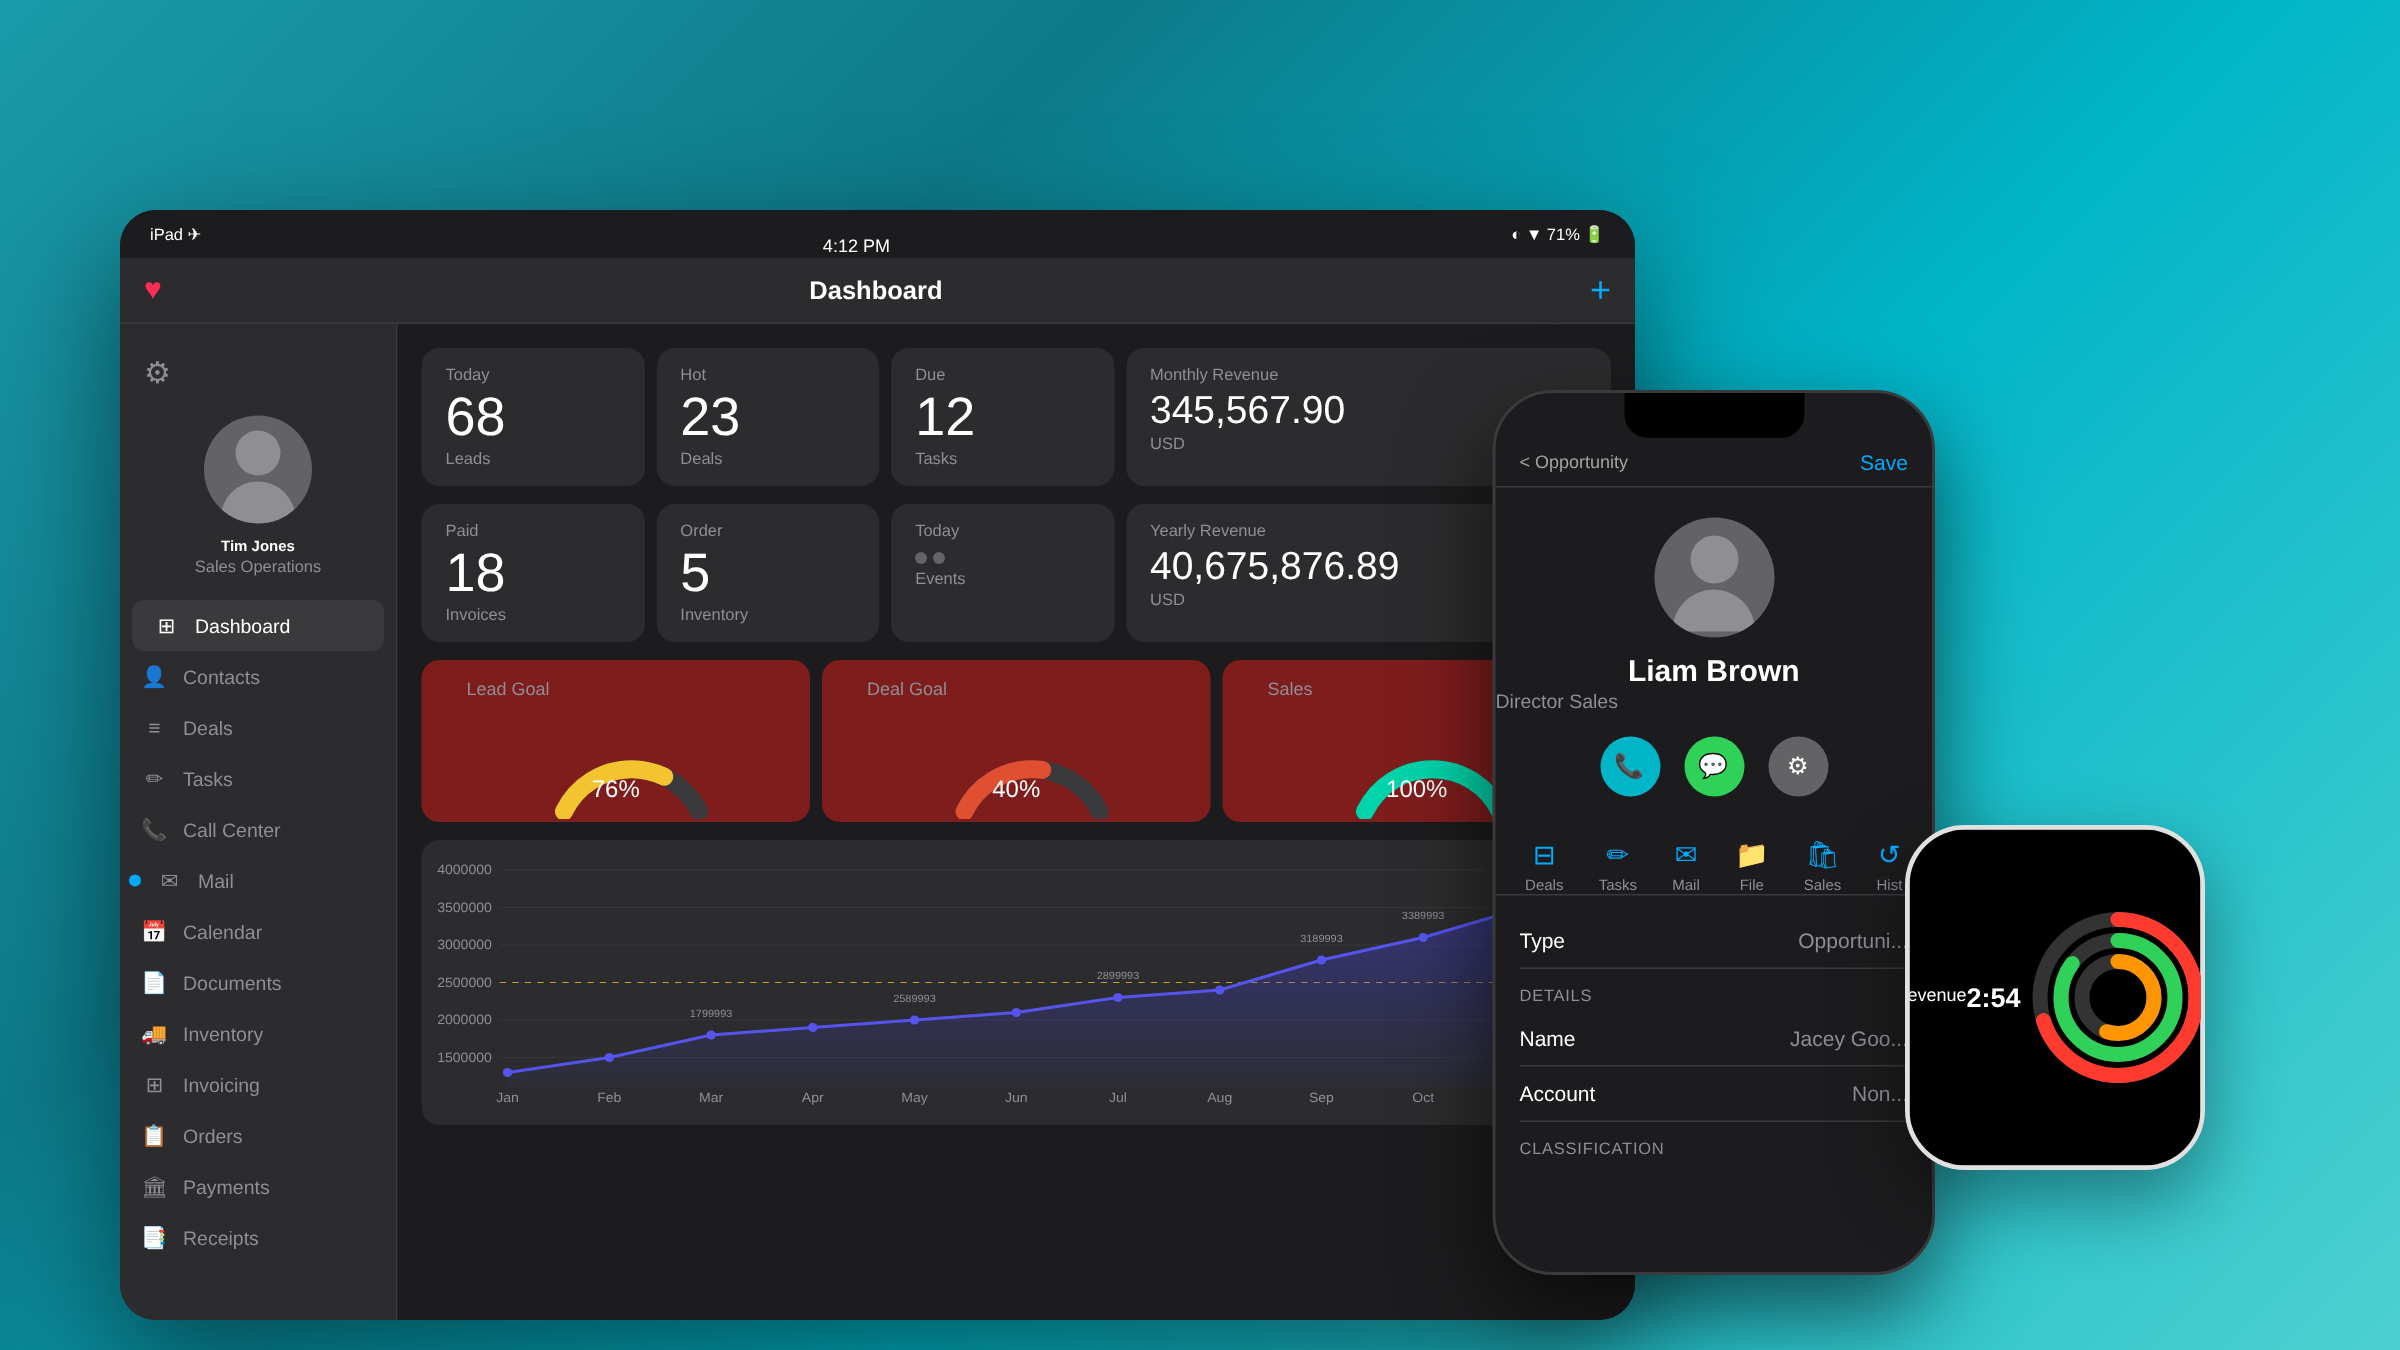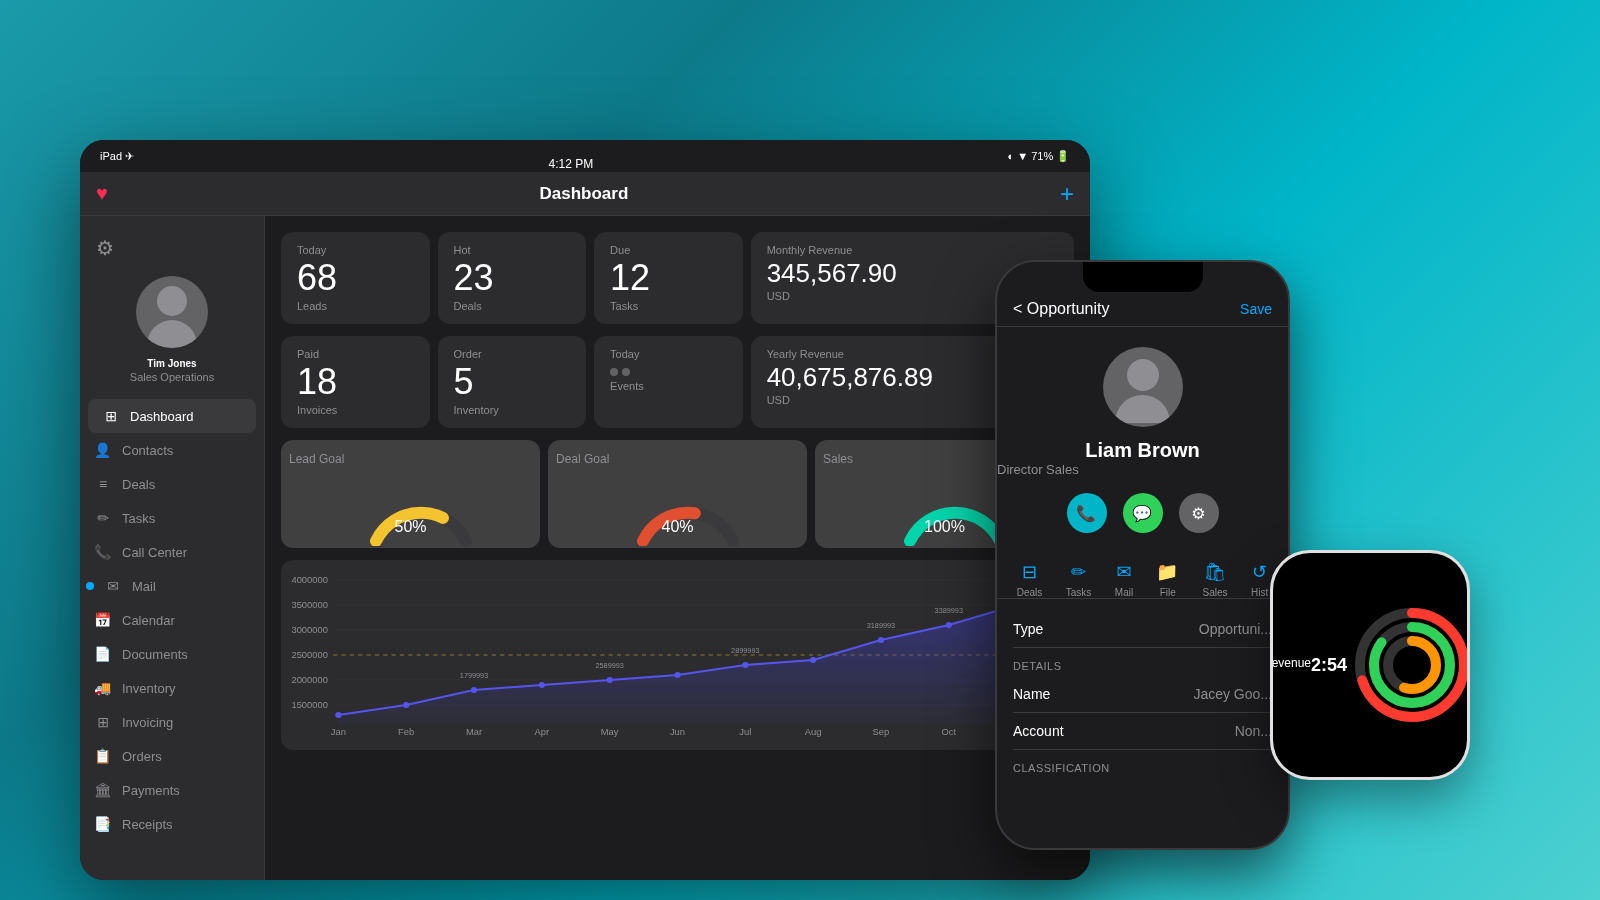--- a/index.html
+++ b/index.html
@@ -153,23 +153,23 @@
     .stat-dots { display: flex; gap: 4px; align-items: center; margin: 8px 0 4px; }
     .stat-dot { width: 8px; height: 8px; border-radius: 50%; background: #636366; }
 
     
     .gauges-row {
       display: flex;
       gap: 8px;
       margin-bottom: 12px;
     }
     .gauge-card {
-      background: #404040;
+      background: #7f1d1d;
       border-radius: 12px;
-      padding: 12px 8px;
+      padding: 12px 30px;
       flex: 1;
       display: flex;
       flex-direction: column;
       align-items: center;
     }
     .gauge-title { color: #8e8e93; font-size: 12px; margin-bottom: 10px; align-self: flex-start; }
     .gauge-wrapper { position: relative; width: 100px; height: 60px; }
     .gauge-text {
       position: absolute;
       bottom: 0;
@@ -220,21 +220,21 @@
       height: 100%;
       overflow: hidden;
     }
     .phone-nav {
       display: flex;
       align-items: center;
       justify-content: space-between;
       padding: 8px 16px;
       border-bottom: 1px solid #3a3a3c;
     }
-    .phone-back { color: #ffffff; font-size: 16px; }
+    .phone-back { color: #a3a3a3; font-size: 12px; }
     .phone-save { color: #0af; font-size: 14px; }
     .phone-avatar {
       width: 80px;
       height: 80px;
       border-radius: 50%;
       background: #636366;
       margin: 20px auto 12px;
       display: flex;
       align-items: center;
       justify-content: center;
@@ -465,21 +465,21 @@
       </div>
 
       <div class="gauges-row">
         <div class="gauge-card">
           <div class="gauge-title">Lead Goal</div>
           <div class="gauge-wrapper">
             <svg width="120" height="70" viewBox="0 0 120 70">
               <path d="M15,65 A50,50 0 0,1 105,65" fill="none" stroke="#3a3a3c" stroke-width="12" stroke-linecap="round"></path>
               <path d="M15,65 A50,50 0 0,1 105,65" fill="none" stroke="#f4c430" stroke-width="12" stroke-linecap="round" stroke-dasharray="157" stroke-dashoffset="78.5"></path>
             </svg>
-            <span class="gauge-text">50%</span>
+            <span class="gauge-text">76%</span>
           </div>
         </div>
         <div class="gauge-card">
           <div class="gauge-title">Deal Goal</div>
           <div class="gauge-wrapper">
             <svg width="120" height="70" viewBox="0 0 120 70">
               <path d="M15,65 A50,50 0 0,1 105,65" fill="none" stroke="#3a3a3c" stroke-width="12" stroke-linecap="round"></path>
               <path d="M15,65 A50,50 0 0,1 105,65" fill="none" stroke="#e05030" stroke-width="12" stroke-linecap="round" stroke-dasharray="157" stroke-dashoffset="94.2"></path>
             </svg>
             <span class="gauge-text">40%</span>

